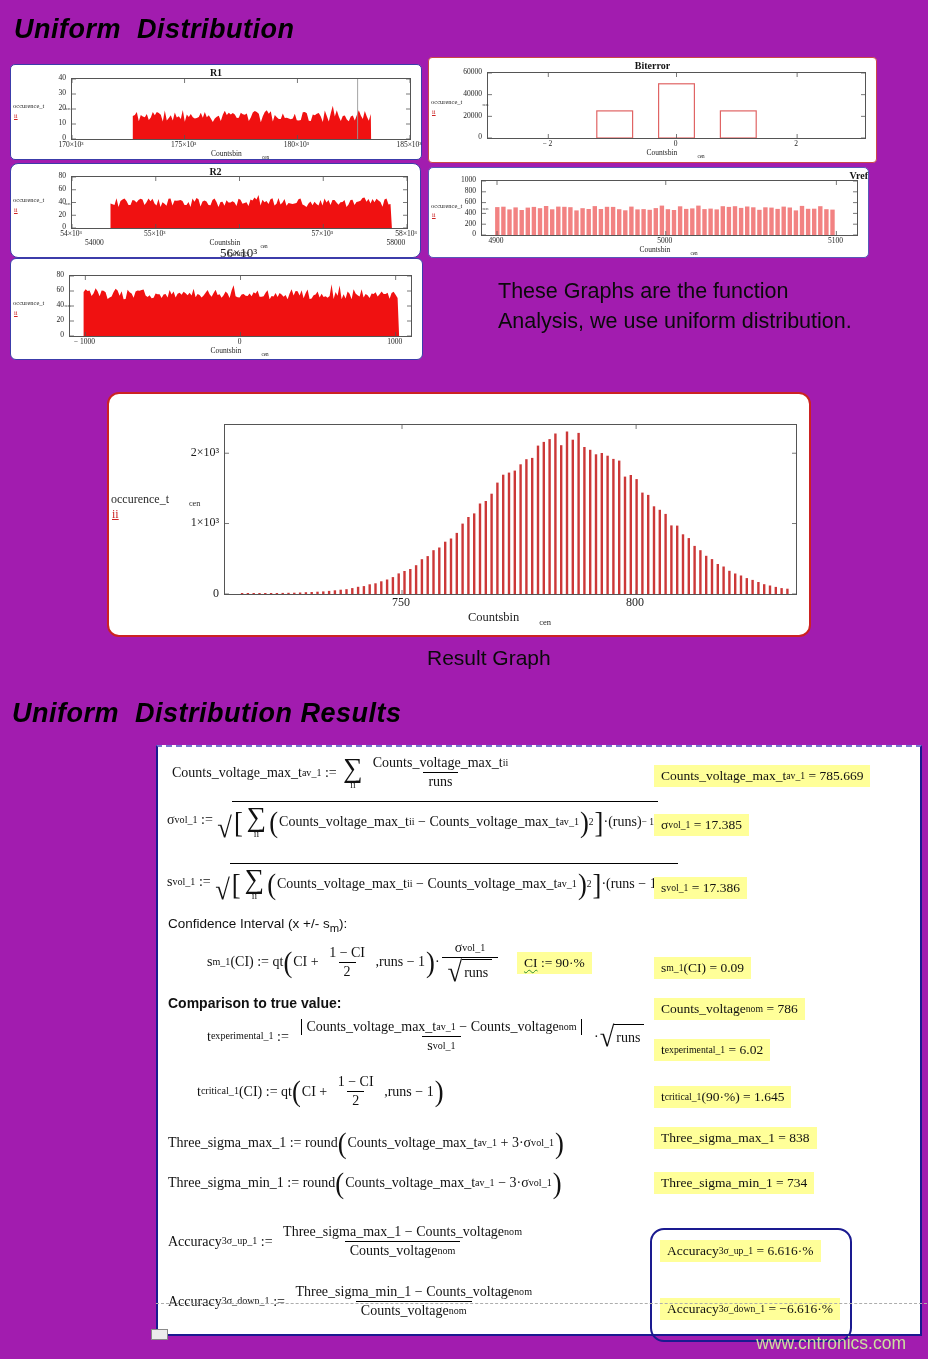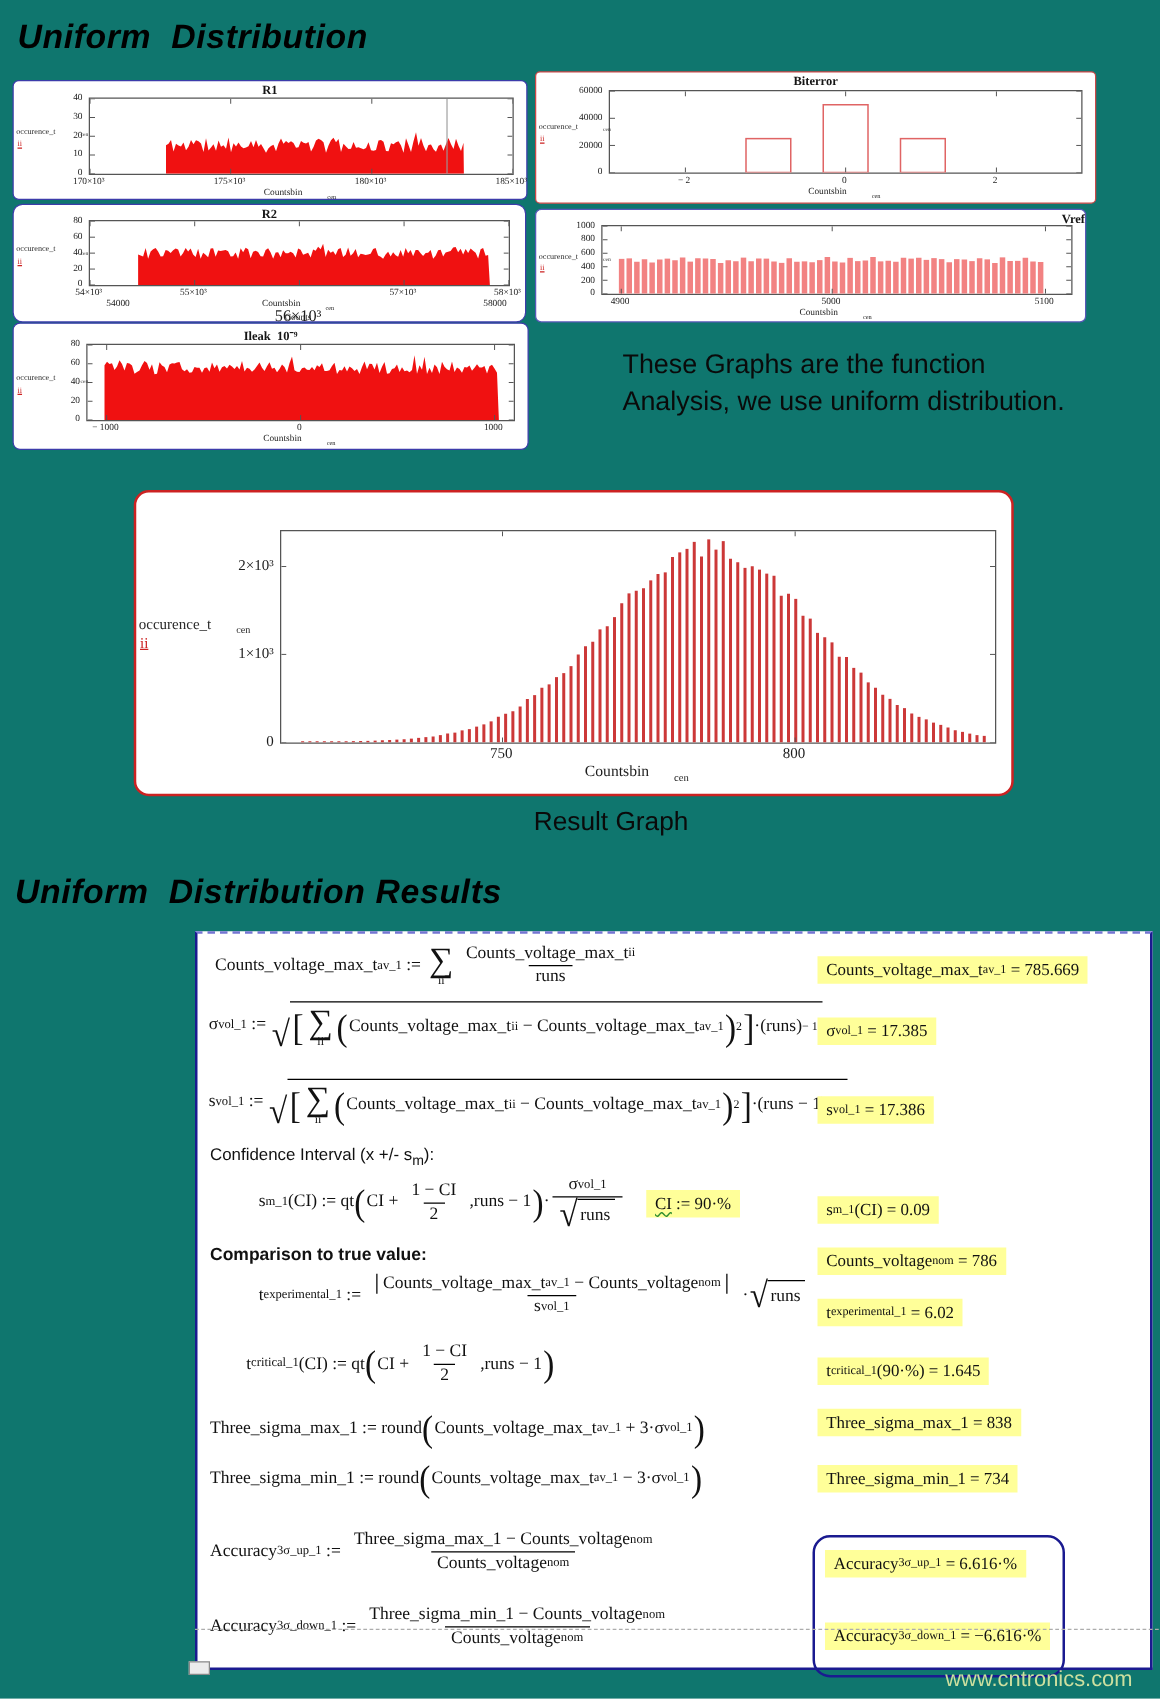--- a/index.html
+++ b/index.html
@@ -1,16 +1,16 @@
 <!DOCTYPE html>
 <html><head>
 <meta charset="utf-8">
 <style>
   html,body{margin:0;padding:0;background:#fff;}
-  .page{position:relative;width:928px;height:1359px;background:#0f766e;overflow:hidden;
+  .page{position:relative;width:928px;height:1359px;background:#a21caf;overflow:hidden;
         font-family:"Liberation Sans",sans-serif;color:#000;}
   
   .h-big{position:absolute;font-family:"Liberation Sans",sans-serif;font-weight:900;font-style:italic;
          font-size:27px;letter-spacing:.5px;white-space:pre;color:#000;}
   
   .note{position:absolute;left:498px;top:277px;width:420px;font-size:21.5px;line-height:29.5px;color:#0a0a0a;}
   .caption{position:absolute;left:427px;top:646px;font-size:21px;color:#0a0a0a;}
   
   .chartbox{position:absolute;background:#fff;box-sizing:border-box;}
   .ctitle{position:absolute;left:0;right:0;text-align:center;top:2px;
@@ -265,21 +265,20 @@
       <span class="ytick" style="left: 0px; width: 47px; top: 50.55px; font-size: 7.5px;">200</span>
       <span class="ytick" style="left: 0px; width: 47px; top: 61.35px; font-size: 7.5px;">0</span>
       <span class="xtick" style="left: 32px; width: 70px; top: 68px; font-size: 7.5px;">4900</span>
       <span class="xtick" style="left: 200.75px; width: 70px; top: 68px; font-size: 7.5px;">5000</span>
       <span class="xtick" style="left: 371.375px; width: 70px; top: 68px; font-size: 7.5px;">5100</span>
       <span class="xlab" style="left: 52px; width: 375px; top: 77.375px; font-size: 7.5px;"><span class="mt">Countsbin</span><sub>cen</sub></span>
       <span class="ylab" style="left: 2px; top: 33.6px; font-size: 6.5px; color: rgb(42, 42, 42);"><span class="mt">occurence_t</span><sub>cen</sub></span>
       <span class="ymark" style="left: 3px; top: 43.1px; font-size: 6.5px;">ii</span>
     </div>
   <div class="chartbox" style="left: 10px; top: 258px; width: 413px; height: 102px; border: 1.5px solid rgb(60, 60, 170); border-radius: 6px;">
-      <span class="ctitle" style="font-size: 10px;">Ileak  10⁻⁹</span>
       <span class="plot" style="left: 58px; top: 16px; width: 341px; height: 60px;">
         <svg width="341" height="60" viewBox="0 0 341 60">
           <path d="M13.6,60L13.6,16.1L15.6,13.3L17.6,15.1L19.6,14.6L21.6,19.9L23.6,17.2L25.6,12.2L27.6,15.2L29.6,20.3L31.6,14.4L33.6,14.7L35.6,16.3L37.6,23.0L39.6,21.5L41.6,20.4L43.6,16.1L45.6,12.8L47.6,14.4L49.6,19.8L51.6,15.3L53.6,23.3L55.6,22.9L57.6,13.8L59.6,16.3L61.6,17.6L63.6,21.8L65.6,15.6L67.6,14.6L69.6,14.8L71.6,14.0L73.6,13.5L75.6,19.4L77.6,21.0L79.6,19.3L81.6,22.2L83.6,21.7L85.6,17.6L87.6,18.2L89.6,18.2L91.6,22.1L93.6,18.4L95.6,18.0L97.6,21.4L99.6,13.9L101.6,18.5L103.6,15.5L105.6,21.4L107.6,17.8L109.6,16.8L111.6,18.7L113.6,15.8L115.6,17.2L117.6,19.2L119.6,16.7L121.6,19.6L123.6,12.7L125.6,21.2L127.6,18.1L129.6,19.0L131.6,21.4L133.6,19.6L135.6,16.7L137.6,13.9L139.6,18.2L141.6,20.7L143.6,17.0L145.6,13.7L147.6,18.9L149.6,18.2L151.6,21.7L153.6,19.2L155.6,15.5L157.6,17.6L159.6,21.9L161.6,14.5L163.6,9.2L165.6,20.2L167.6,21.3L169.6,21.6L171.6,18.5L173.6,17.9L175.6,19.7L177.6,19.9L179.6,17.5L181.6,20.2L183.6,16.2L185.6,17.6L187.6,14.5L189.6,20.8L191.6,20.8L193.6,20.2L195.6,16.7L197.6,14.2L199.6,23.2L201.6,20.0L203.6,20.4L205.6,16.9L207.6,21.1L209.6,17.1L211.6,18.5L213.6,20.8L215.6,19.1L217.6,23.2L219.6,17.6L221.6,13.2L223.6,19.4L225.6,14.9L227.6,15.2L229.6,19.6L231.6,14.2L233.6,22.3L235.6,17.3L237.6,13.5L239.6,23.0L241.6,22.5L243.6,19.2L245.6,18.6L247.6,15.6L249.6,21.5L251.6,17.7L253.6,21.0L255.6,20.3L257.6,21.8L259.6,19.9L261.6,8.2L263.6,22.9L265.6,16.1L267.6,19.7L269.6,9.4L271.6,23.2L273.6,18.2L275.6,22.4L277.6,15.5L279.6,17.7L281.6,23.2L283.6,13.3L285.6,17.4L287.6,19.3L289.6,20.4L291.6,13.2L293.6,21.6L295.6,18.0L297.6,19.2L299.6,22.1L301.6,17.5L303.6,17.9L305.6,16.3L307.6,20.6L309.6,18.2L311.6,15.4L313.6,18.0L315.6,17.9L317.6,16.8L319.6,22.8L321.6,16.9L323.6,15.8L325.6,18.7L327.6,22.1L329.1,60Z" fill="#f01111"></path>
           <line x1="15.344999999999999" y1="0" x2="15.344999999999999" y2="4" stroke="#555" stroke-width="0.8"></line>
           <line x1="15.344999999999999" y1="56" x2="15.344999999999999" y2="60" stroke="#555" stroke-width="0.8"></line>
           <line x1="170.5" y1="0" x2="170.5" y2="4" stroke="#555" stroke-width="0.8"></line>
           <line x1="170.5" y1="56" x2="170.5" y2="60" stroke="#555" stroke-width="0.8"></line>
           <line x1="325.655" y1="0" x2="325.655" y2="4" stroke="#555" stroke-width="0.8"></line>
           <line x1="325.655" y1="56" x2="325.655" y2="60" stroke="#555" stroke-width="0.8"></line>
           <line x1="0" y1="0" x2="4" y2="0" stroke="#555" stroke-width="0.8"></line>

